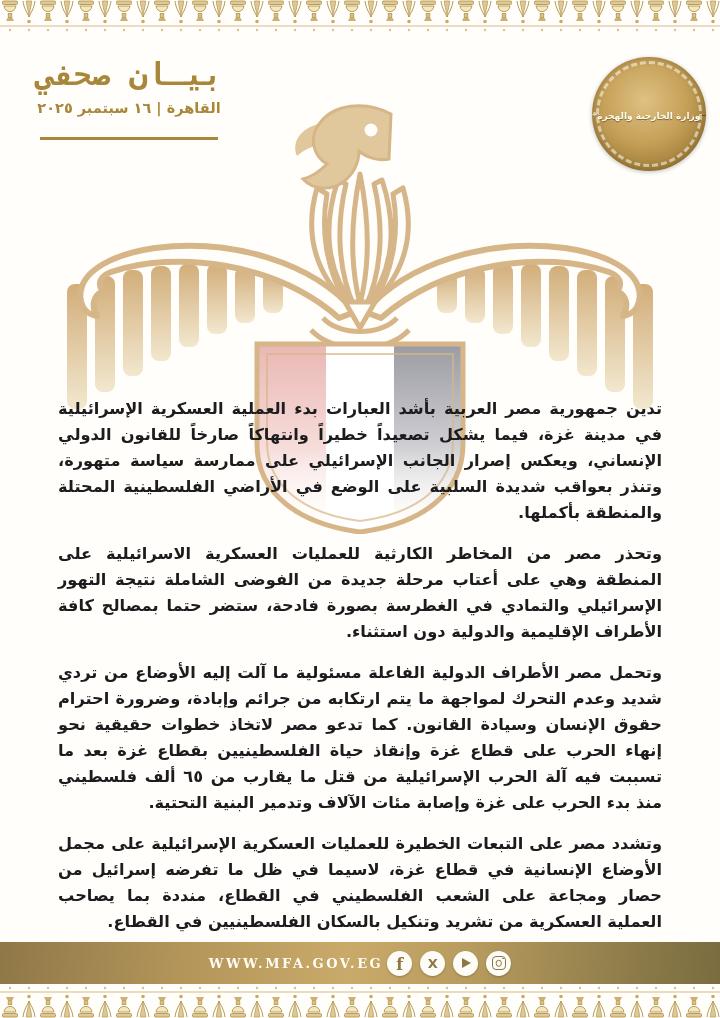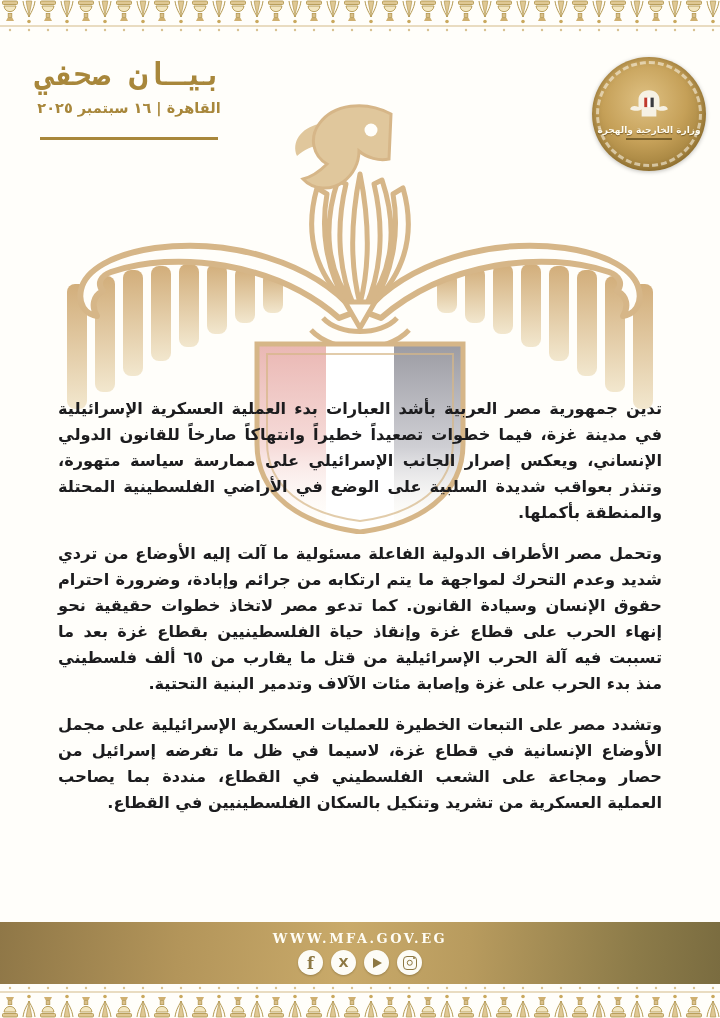--- a/index.html
+++ b/index.html
@@ -17,21 +17,21 @@
     position:absolute;left:20px;top:60px;width:218px;
     text-align:center;direction:rtl;color:#a8873b;
   }
   .press-title{font-size:31px;font-weight:bold;letter-spacing:0;line-height:1.1;font-family:Liberation Mono, monospace;}
   .dateline{margin-top:6px;font-size:14.5px;font-weight:bold;}
   .title-divider{width:178px;height:3px;background:#a8873b;margin:21px auto 0;}
   .seal{
     position:absolute;right:14px;top:57px;width:114px;height:114px;border-radius:50%;
     background:radial-gradient(circle at 46% 38%,#dfc183 0%,#c5a058 45%,#a1803c 75%,#83672c 100%);
     box-shadow:0 1px 4px rgba(0,0,0,.25), inset 0 0 8px rgba(60,40,0,.35);
-    display:flex;flex-direction:column;align-items:center;justify-content:center;
+    display:flex;flex-direction:row;align-items:center;justify-content:center;
   }
   .seal-ring{
     position:absolute;inset:4px;border-radius:50%;
     border:3px dashed rgba(255,252,240,.55);
   }
   .seal-name{
     margin-top:3px;font-size:9px;font-weight:bold;color:#fffdf2;direction:rtl;
     text-shadow:0 1px 1px rgba(70,45,0,.6);white-space:nowrap;
   }
   .seal-rule{width:46px;height:1.5px;background:rgba(60,45,10,.55);margin-top:3px;}
@@ -46,23 +46,23 @@
   }
   
   .body-text{
     position:absolute;left:58px;top:396px;width:604px;z-index:2;
     direction:rtl;text-align:justify;
     font-size:16.2px;font-weight:bold;color:#1c1c1e;line-height:26px;
   }
   .body-text p{margin:0 0 15px 0;}
   
   .footer-band{
-    position:absolute;left:0;right:0;bottom:34px;height:62px;z-index:3;
+    position:absolute;left:0;right:0;bottom:34px;height:42px;z-index:3;
     background:linear-gradient(95deg,#8f7747 0%,#b3955a 25%,#c9aa6a 48%,#b89b5e 65%,#8c7b49 88%,#7a6c40 100%);
-    display:flex;flex-direction:column;align-items:center;justify-content:center;gap:4px;
+    display:flex;flex-direction:row;align-items:center;justify-content:center;gap:4px;
   }
   .website{
     font-family:"DejaVu Serif",serif;font-size:13px;font-weight:bold;
     letter-spacing:2.5px;color:#fffdf4;
   }
   .social-row{display:flex;gap:8px;}
   .social-icon{
     width:25px;height:25px;border-radius:50%;background:#fdfcf6;
     display:flex;align-items:center;justify-content:center;cursor:pointer;
     box-shadow:0 1px 2px rgba(60,45,10,.3);
@@ -186,21 +186,22 @@
       <rect x="202" y="240" width="69" height="188" fill="url(#redFade)"></rect>
       <rect x="271" y="240" width="68" height="188" fill="#ffffff"></rect>
       <rect x="339" y="240" width="69" height="188" fill="url(#grayFade)"></rect>
     </g>
     <path d="M202,240 L408,240 L408,340 C408,390 366,420 305,428 C244,420 202,390 202,340 Z" fill="none" stroke="#d6b688" stroke-width="5"></path>
     <path d="M212,250 L398,250 L398,338 C398,383 360,410 305,417 C250,410 212,383 212,338 Z" fill="none" stroke="#d6b688" stroke-width="2" opacity="0.7"></path>
   </svg>
 
 
   <div class="body-text">
-    <p>تدين جمهورية مصر العربية بأشد العبارات بدء العملية العسكرية الإسرائيلية في مدينة غزة، فيما خطوات تصعيداً خطيراً وانتهاكاً صارخاً للقانون الدولي الإنساني، ويعكس إصرار الجانب الإسرائيلي على ممارسة سياسة متهورة، وتنذر بعواقب شديدة السلبية على الوضع في الأراضي الفلسطينية المحتلة والمنطقة بأكملها.</p>
+    <p>تدين جمهورية مصر العربية بأشد العبارات بدء العملية العسكرية الإسرائيلية في مدينة غزة، فيما يشكل تصعيداً خطيراً وانتهاكاً صارخاً للقانون الدولي الإنساني، ويعكس إصرار الجانب الإسرائيلي على ممارسة سياسة متهورة، وتنذر بعواقب شديدة السلبية على الوضع في الأراضي الفلسطينية المحتلة والمنطقة بأكملها.</p>
+    <p>وتحذر مصر من المخاطر الكارثية للعمليات العسكرية الاسرائيلية على المنطقة وهي على أعتاب مرحلة جديدة من الفوضى الشاملة نتيجة التهور الإسرائيلي والتمادي في الغطرسة بصورة فادحة، ستضر حتما بمصالح كافة الأطراف الإقليمية والدولية دون استثناء.</p>
     <p>وتحمل مصر الأطراف الدولية الفاعلة مسئولية ما آلت إليه الأوضاع من تردي شديد وعدم التحرك لمواجهة ما يتم ارتكابه من جرائم وإبادة، وضرورة احترام حقوق الإنسان وسيادة القانون. كما تدعو مصر لاتخاذ خطوات حقيقية نحو إنهاء الحرب على قطاع غزة وإنقاذ حياة الفلسطينيين بقطاع غزة بعد ما تسببت فيه آلة الحرب الإسرائيلية من قتل ما يقارب من ٦٥ ألف فلسطيني منذ بدء الحرب على غزة وإصابة مئات الآلاف وتدمير البنية التحتية.</p>
     <p>وتشدد مصر على التبعات الخطيرة للعمليات العسكرية الإسرائيلية على مجمل الأوضاع الإنسانية في قطاع غزة، لاسيما في ظل ما تفرضه إسرائيل من حصار ومجاعة على الشعب الفلسطيني في القطاع، منددة بما يصاحب العملية العسكرية من تشريد وتنكيل بالسكان الفلسطينيين في القطاع.</p>
   </div>
 
   <div class="footer-band">
     <div class="website">WWW.MFA.GOV.EG</div>
     <div class="social-row">
       <span class="social-icon">
         <span class="glyph-fb">f</span>
       </span>

